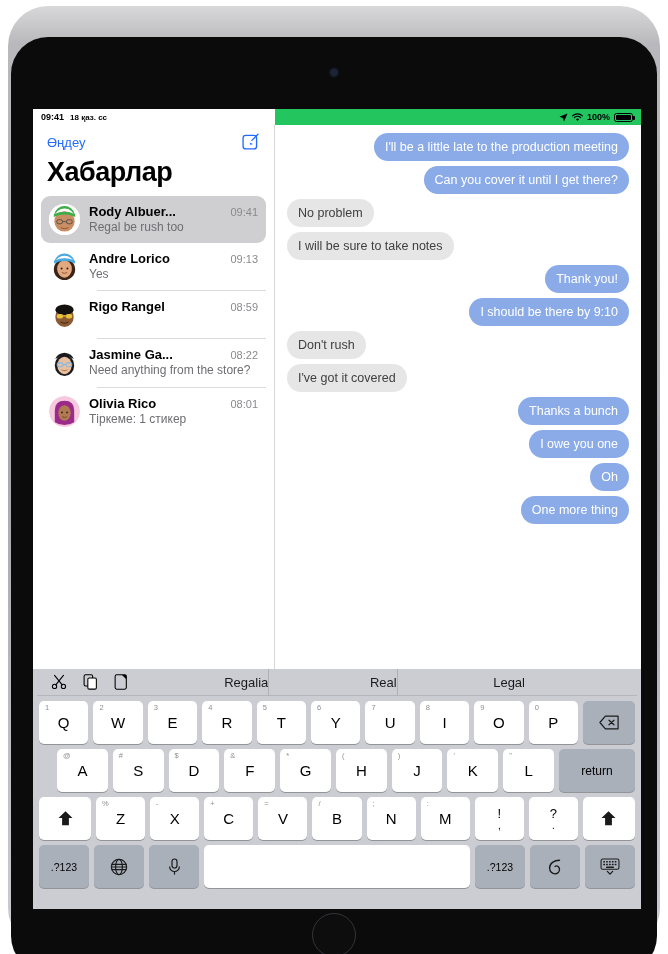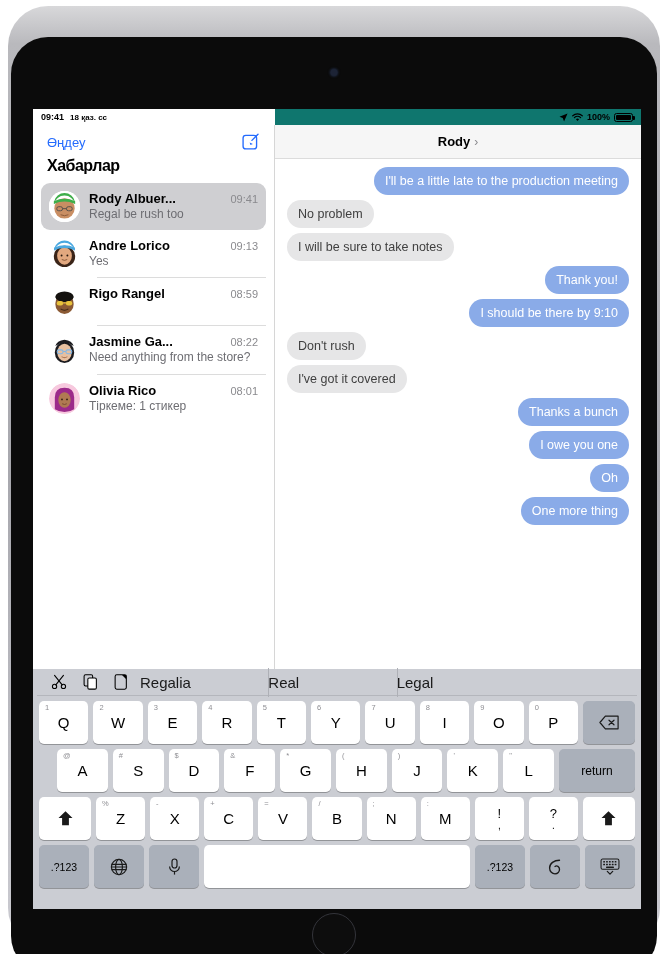--- a/index.html
+++ b/index.html
@@ -47,21 +47,21 @@
     overflow: hidden;
   }
 
   
   .statusbar {
     position: absolute; left: 0; top: 0; width: 100%; height: 16px;
     display: flex; align-items: center; z-index: 30;
     font-size: 9px; font-weight: bold; color: #000;
   }
   .sb-left { width: 242px; height: 100%; background:#fff; display:flex; align-items:center; padding-left:8px; gap:6px; }
-  .sb-right { flex:1; height:100%; background:#0f766e; display:flex; align-items:center; justify-content:flex-end; padding-right:8px; gap:4px; }
+  .sb-right { flex:1; height:100%; background:#22c55e; display:flex; align-items:center; justify-content:flex-end; padding-right:8px; gap:4px; }
   .sb-date { font-weight: bold; font-size: 8px; }
   .battery-shell {
     width: 19px; height: 9px; border: 1px solid #000; border-radius: 2.5px;
     position: relative; display:inline-block;
   }
   .battery-shell::after{
     content:""; position:absolute; right:-3px; top:2.5px;
     width:2px; height:4px; background:#000; border-radius:0 1px 1px 0;
   }
   .battery-fill{ position:absolute; left:1px; top:1px; bottom:1px; width:15px; background:#000; border-radius:1px; }
@@ -71,21 +71,21 @@
 
   
   .sidebar {
     width: 242px; height: 100%; background:#fff;
     border-right: 1px solid #d6d6d6;
     position: relative; overflow: hidden;
   }
   .sidebar-top { padding: 8px 14px 0 14px; display:flex; align-items:center; justify-content:space-between; }
   .edit-btn { color:#246bfd; font-size:13px; }
   .compose-icon { width:18px; height:18px; }
-  .sidebar-title { font-size:16px; font-weight:bold; letter-spacing:-0.5px; padding: 6px 14px 8px 14px; color:#000; }
+  .sidebar-title { font-size:27px; font-weight:bold; letter-spacing:-0.5px; padding: 6px 14px 8px 14px; color:#000; }
 
   .conv-list { padding: 0 8px; }
   .conv {
     display:flex; align-items:flex-start; gap:9px;
     padding: 8px 8px; border-radius:9px; position:relative;
   }
   .conv.selected { background:#cfcfd2; }
   .conv-divider { height:1px; background:#dcdcdc; margin-left:56px; }
   .avatar { width:31px; height:31px; border-radius:50%; flex:0 0 31px; position:relative; overflow:hidden; }
   .avatar.ring { background:#fff; box-shadow: inset 0 0 0 1.5px #fff; }
@@ -180,21 +180,21 @@
     position:absolute; left:0; bottom:0; width:100%; height:240px;
     background:#cbcdd3; padding: 0 4px 4px 4px;
   }
   .predictive {
     height: 27px; display:flex; align-items:center; gap:0;
     border-bottom:1px solid #b4b6bc;
   }
   .pred-tools { display:flex; align-items:center; gap:16px; padding: 0 12px 0 14px; }
   .pred-words { display:flex; flex:1; }
   .pred-word {
-    flex:1; text-align:left; font-size:15px; color:#1a1a1a;
+    flex:1; text-align:right; font-size:13px; color:#1a1a1a;
     position:relative;
   }
   .pred-word + .pred-word::before{
     content:""; position:absolute; left:0; top:-6px; bottom:-6px; width:1px; background:#aeb0b6;
   }
   .pred-spacer { flex: 0 0 112px; }
 
   .krow { display:flex; gap:5px; margin-top:5px; padding: 0 2px; }
   .key {
     flex:1; height:43px; background:#fff; border-radius:5px;
@@ -376,28 +376,27 @@
                   <span class="conv-time">08:01</span>
                 </div>
                 <div class="conv-preview">Тіркеме: 1 стикер</div>
               </div>
             </div>
 
           </div>
         </div>
 
         <div class="thread">
-          <div class="thread-header">
-            <span>Rody</span>
-            <span class="chev">›</span>
-          </div>
 
           <div class="messages">
             <div class="msg-row out">
               <div class="bubble out tail">I'll be a little late to the production meeting</div>
+            </div>
+            <div class="msg-row out">
+              <div class="bubble out tail">Can you cover it until I get there?</div>
             </div>
             <div class="msg-row in">
               <div class="bubble in">No problem</div>
             </div>
             <div class="msg-row in">
               <div class="bubble in tail">I will be sure to take notes</div>
             </div>
             <div class="msg-row out">
               <div class="bubble out">Thank you!</div>
             </div>

